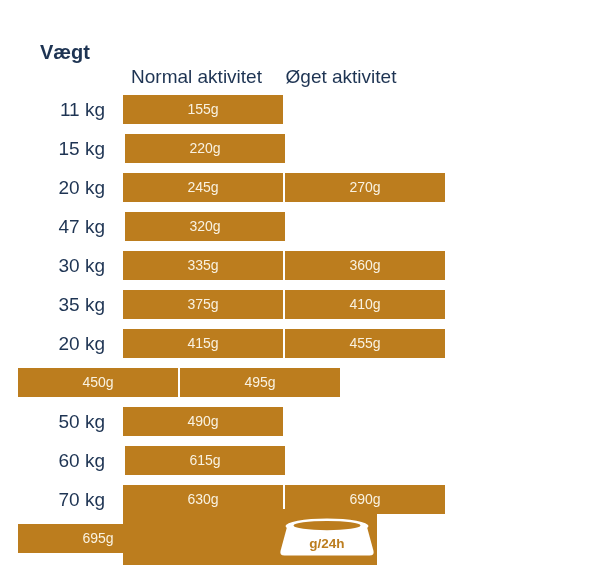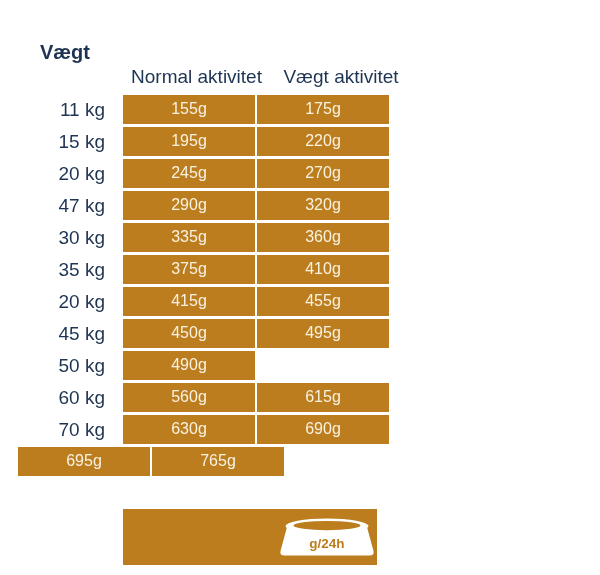--- a/index.html
+++ b/index.html
@@ -33,33 +33,33 @@
     white-space: nowrap;
   }
   .hdr-oget {
     position: absolute; left: 269px; top: 66px; width: 144px;
     font-size: 19px; color: var(--navy); text-align: center;
     white-space: nowrap;
   }
 
   .rows {
     position: absolute; left: 0; top: 95px;
-    display: flex; flex-direction: column; gap: 3px;
+    display: flex; flex-direction: column; gap: 10px;
   }
   .row { display: flex; height: 29px; }
   .wt {
     width: 105px; text-align: right;
     font-size: 19px; color: var(--navy);
     line-height: 29px;
   }
   .sp { width: 18px; }
   .cell {
-    width: 132px; background: var(--orange);
+    width: 160px; background: var(--orange);
     color: var(--cell-text);
-    font-size: 16px; line-height: 28px; text-align: center;
+    font-size: 14px; line-height: 28px; text-align: center;
   }
   .vdiv { width: 2px; background: var(--bg); }
 
   .footer {
     position: absolute; left: 123px; top: 509px;
     width: 254px; height: 56px;
     background: var(--orange);
     display: flex; align-items: center; justify-content: flex-end;
   }
   .bowl { display: block; }
@@ -73,51 +73,48 @@
 </head>
 <body>
 
 <div class="stage">
 
   <div class="hdr-weight">Vægt</div>
 
 
   <div class="hdr-normal">Normal aktivitet</div>
 
-  <div class="hdr-oget">Vægt aktivitet</div>
+  <div class="hdr-oget">Øget aktivitet</div>
 
   <div class="rows" id="rows">
   <div class="row">
     <div class="wt">11 kg</div>
     <div class="sp"></div>
     <div class="cell cell-normal">155g</div>
     <div class="vdiv"></div>
-    <div class="cell cell-increased">175g</div>
   </div>
 
   <div class="row">
     <div class="wt">15 kg</div>
     <div class="sp"></div>
-    <div class="cell cell-normal">195g</div>
     <div class="vdiv"></div>
     <div class="cell cell-increased">220g</div>
   </div>
 
   <div class="row">
     <div class="wt">20 kg</div>
     <div class="sp"></div>
     <div class="cell cell-normal">245g</div>
     <div class="vdiv"></div>
     <div class="cell cell-increased">270g</div>
   </div>
 
   <div class="row">
     <div class="wt">47 kg</div>
     <div class="sp"></div>
-    <div class="cell cell-normal">290g</div>
     <div class="vdiv"></div>
     <div class="cell cell-increased">320g</div>
   </div>
 
   <div class="row">
     <div class="wt">30 kg</div>
     <div class="sp"></div>
     <div class="cell cell-normal">335g</div>
     <div class="vdiv"></div>
     <div class="cell cell-increased">360g</div>
@@ -133,38 +130,36 @@
 
   <div class="row">
     <div class="wt">20 kg</div>
     <div class="sp"></div>
     <div class="cell cell-normal">415g</div>
     <div class="vdiv"></div>
     <div class="cell cell-increased">455g</div>
   </div>
 
   <div class="row">
-    <div class="wt">45 kg</div>
     <div class="sp"></div>
     <div class="cell cell-normal">450g</div>
     <div class="vdiv"></div>
     <div class="cell cell-increased">495g</div>
   </div>
 
   <div class="row">
     <div class="wt">50 kg</div>
     <div class="sp"></div>
     <div class="cell cell-normal">490g</div>
     <div class="vdiv"></div>
   </div>
 
   <div class="row">
     <div class="wt">60 kg</div>
     <div class="sp"></div>
-    <div class="cell cell-normal">560g</div>
     <div class="vdiv"></div>
     <div class="cell cell-increased">615g</div>
   </div>
 
   <div class="row">
     <div class="wt">70 kg</div>
     <div class="sp"></div>
     <div class="cell cell-normal">630g</div>
     <div class="vdiv"></div>
     <div class="cell cell-increased">690g</div>

